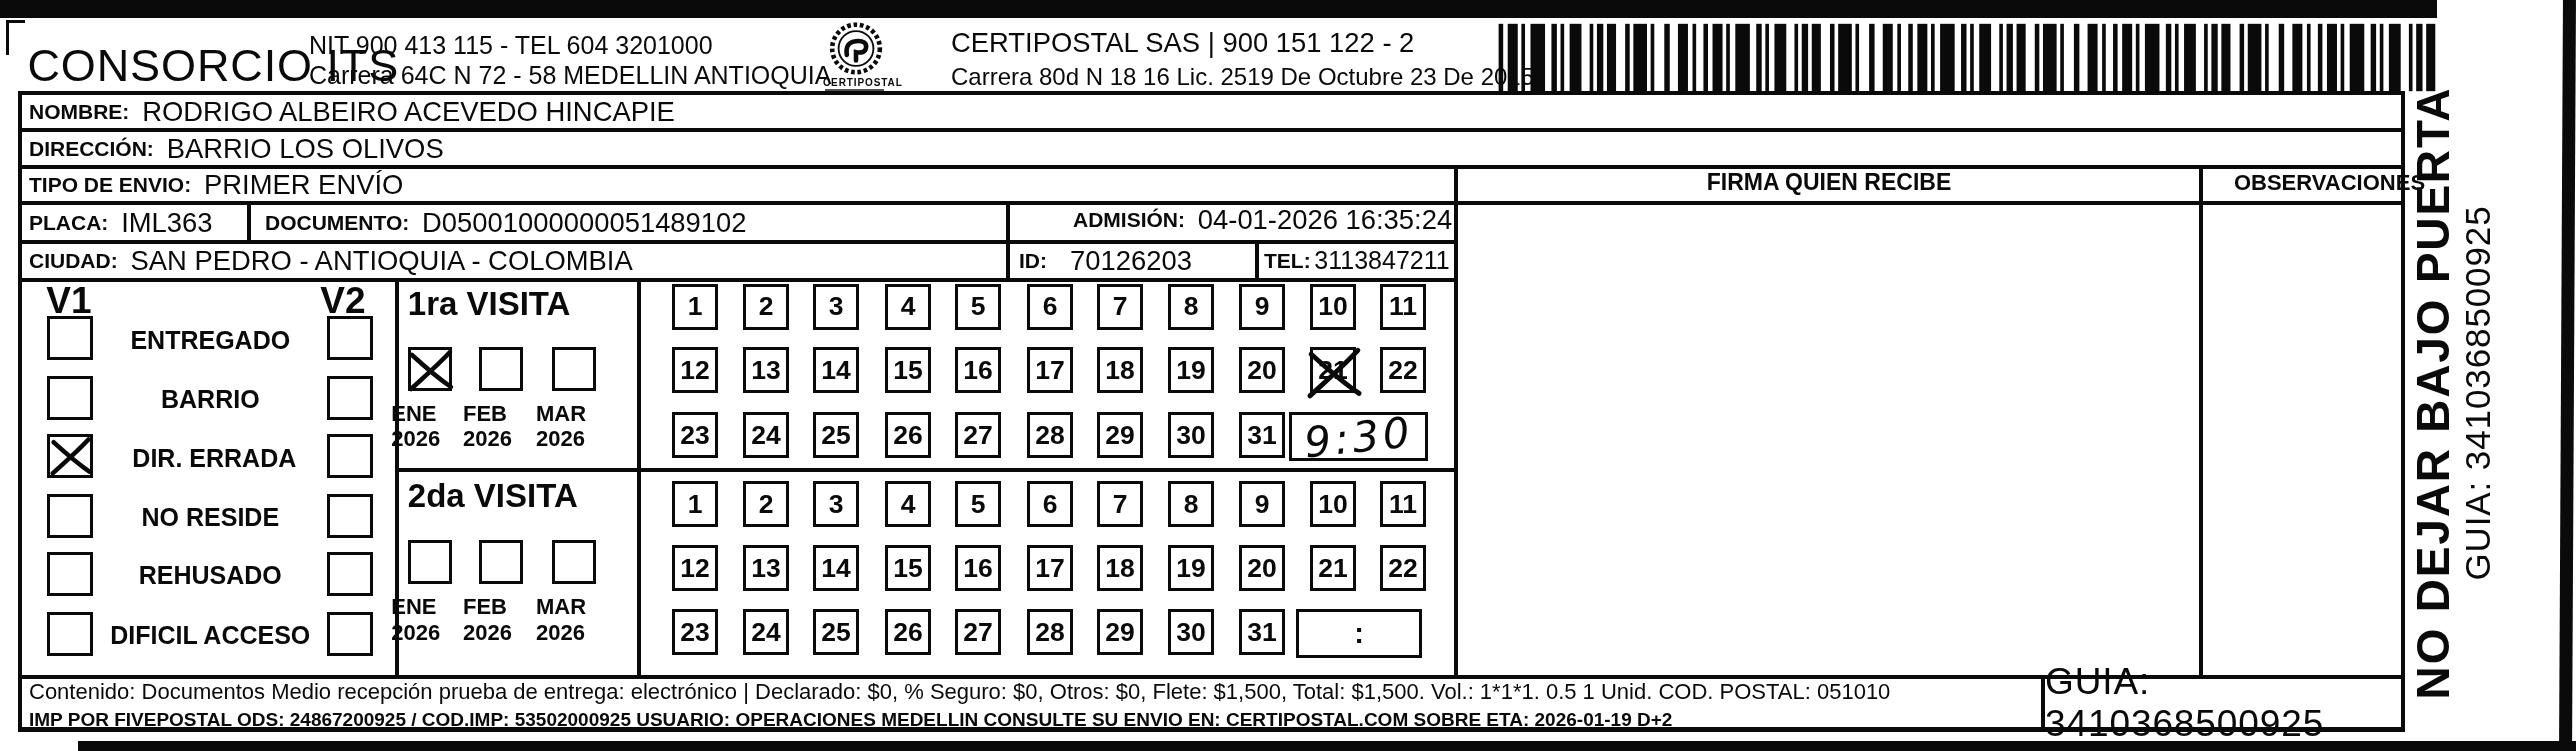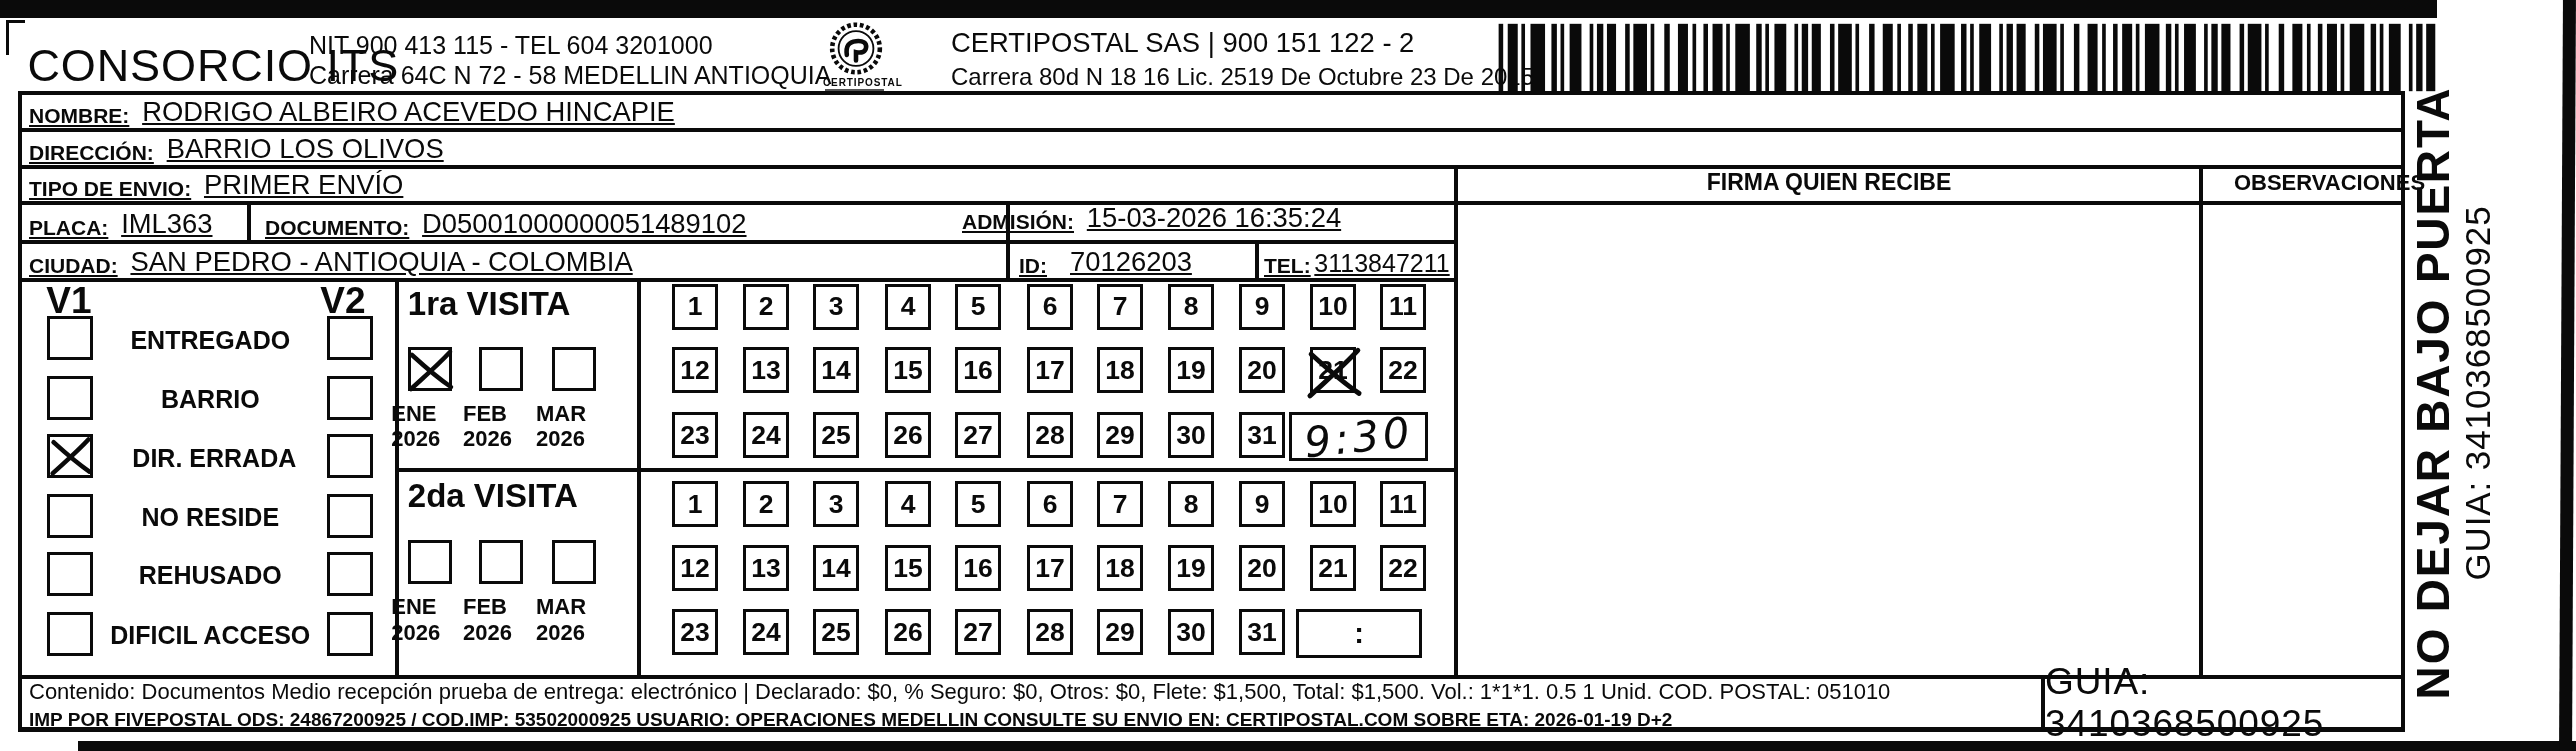--- a/index.html
+++ b/index.html
@@ -1,20 +1,20 @@
 <!DOCTYPE html>
 <html style="font-size:14.6px"><head>
 <meta charset="utf-8">
 <style>
   html,body{margin:0;padding:0;background:#e8e8e8;}
   #doc{position:relative;width:2576px;height:752px;background:#ffffff;overflow:hidden;
        font-family:"Liberation Sans",sans-serif;color:#0a0a0a;}
   .abs{position:absolute;}
   .line{position:absolute;background:#0a0a0a;}
-  .frow{position:absolute;display:flex;align-items:flex-end;gap:12.8px;white-space:nowrap;text-decoration:underline;}
+  .frow{position:absolute;display:flex;align-items:center;gap:12.8px;white-space:nowrap;}
   .flbl{font-weight:bold;font-size:21px;letter-spacing:0px;}
   .fval{font-size:27.4px;letter-spacing:0px;}
   .hdrcell{position:absolute;display:flex;align-items:center;justify-content:center;
            font-weight:bold;font-size:23px;}
   .cb{position:absolute;box-sizing:border-box;border:3.7px solid #0a0a0a;background:#fff;}
   .day{position:absolute;box-sizing:border-box;border:3.7px solid #0a0a0a;background:#fff;
        display:flex;align-items:center;justify-content:center;font-weight:bold;font-size:26.5px;}
   .optlabel{position:absolute;text-align:center;font-weight:bold;font-size:25px;}
   .mlabel{position:absolute;text-align:left;font-weight:bold;font-size:22px;width:77px;}
   .vtitle{position:absolute;font-weight:bold;font-size:33px;white-space:nowrap;}
@@ -185,23 +185,23 @@
     <span class="fval">PRIMER ENVÍO</span>
   </div>
   <div class="frow" style="left:29px;top:205px;height:35px;">
     <span class="flbl">PLACA:</span>
     <span class="fval">IML363</span>
   </div>
   <div class="frow" style="left:265px;top:205px;height:35px;">
     <span class="flbl">DOCUMENTO:</span>
     <span class="fval">D05001000000051489102</span>
   </div>
-  <div class="frow" style="left:962px;top:205px;height:29px;">
+  <div class="frow" style="left:1073px;top:205px;height:29px;">
     <span class="flbl">ADMISIÓN:</span>
-    <span class="fval">15-03-2026 16:35:24</span>
+    <span class="fval">04-01-2026 16:35:24</span>
   </div>
   <div class="frow" style="left:29px;top:243px;height:35px;">
     <span class="flbl">CIUDAD:</span>
     <span class="fval">SAN PEDRO - ANTIOQUIA - COLOMBIA</span>
   </div>
   <div class="frow" style="left:1019px;top:243px;height:35px;gap:23px;">
     <span class="flbl">ID:</span>
     <span class="fval">70126203</span>
   </div>
   <div class="frow" style="left:1264px;top:243px;height:35px;gap:3.7px;">

